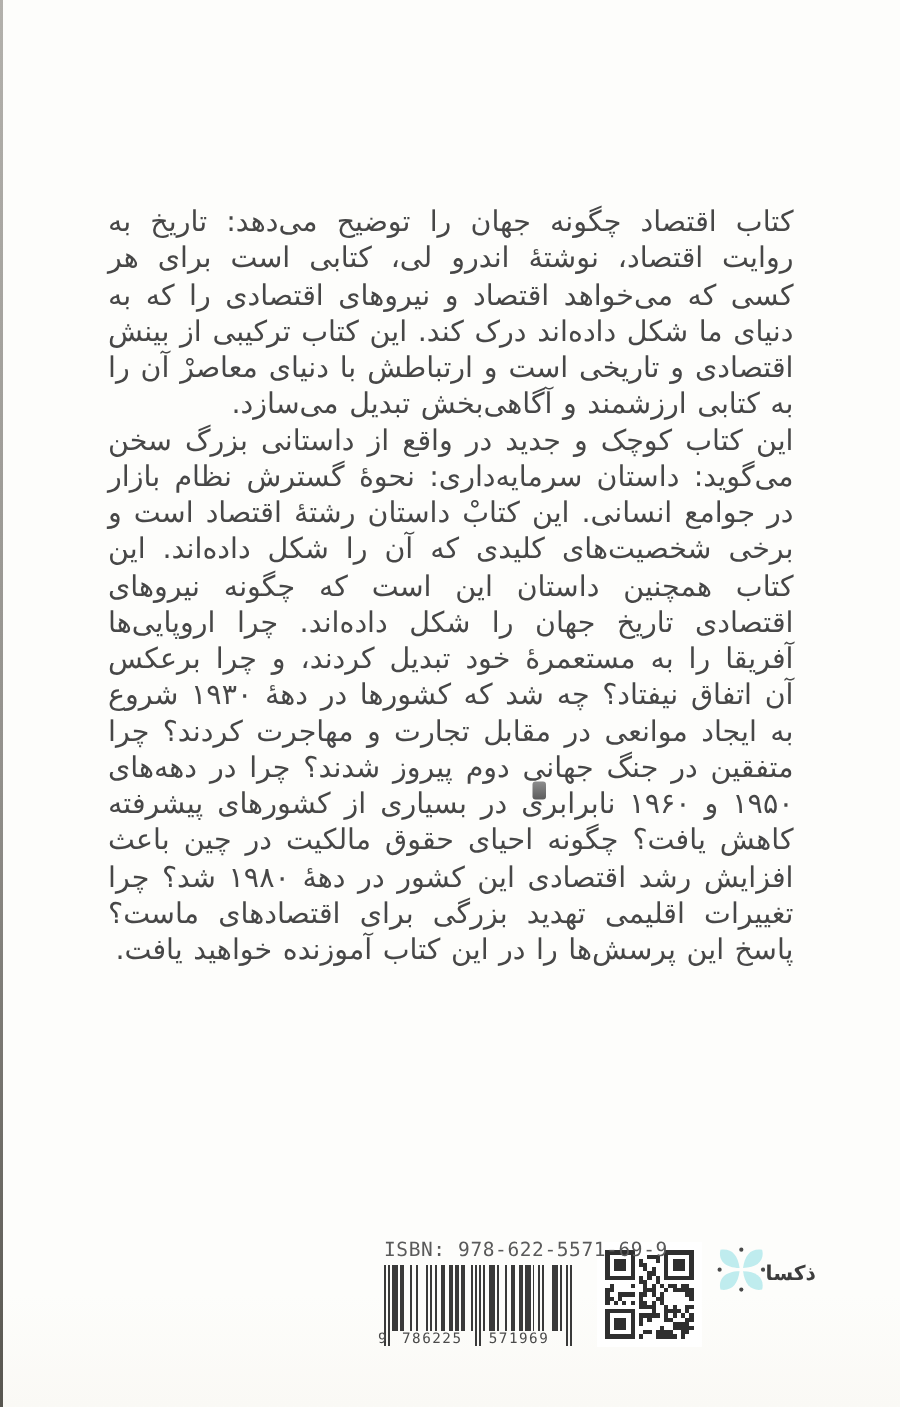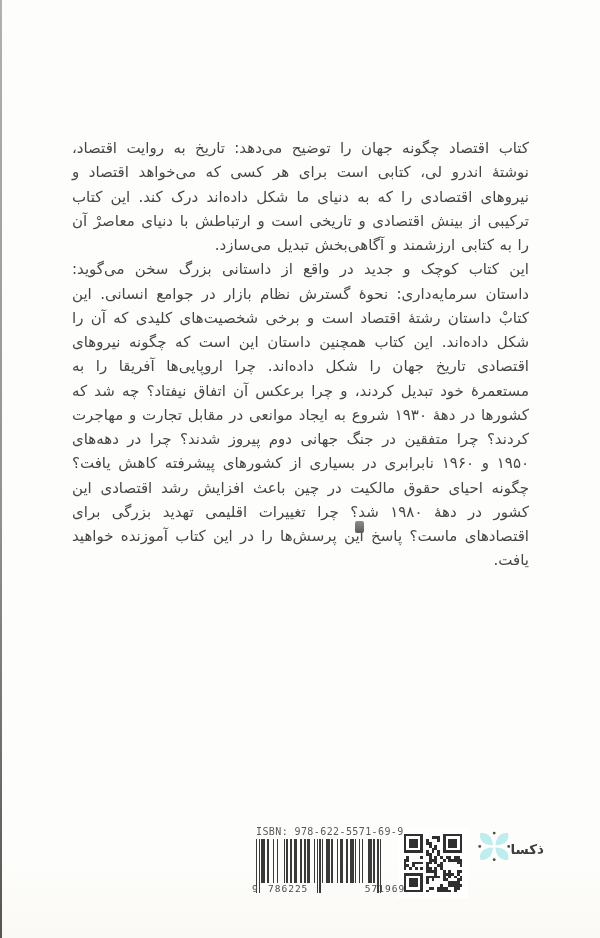--- a/index.html
+++ b/index.html
@@ -9,48 +9,48 @@
     font-family:"DejaVu Sans",sans-serif;
   }
   .page{position:absolute;inset:0;background:linear-gradient(#fdfdfb 92%, #faf9f5);}
   .edge-line{
     position:absolute;left:0;top:0;bottom:0;width:2px;
     background:linear-gradient(#b3b1ac, #93918c 55%, #57554f);
   }
   .blurb{
     position:absolute;top:136px;left:72px;right:71px;
     direction:rtl;text-align:justify;
-    color:#474747;font-size:15px;line-height:24.25px;
+    color:#474747;font-size:19px;line-height:24.25px;
     word-spacing:1px;
   }
   .blurb p{margin:0;}
   .ornament{
     position:absolute;left:355px;top:521px;width:9px;height:12px;
     background:linear-gradient(#8d8d8d,#5c5c5c);border-radius:2px;
   }
   .footer{
     position:absolute;top:820px;left:256px;
     display:flex;align-items:flex-start;gap:10px;
   }
   
   .barcode-block{width:132px;margin-top:6px;position:relative;}
   .isbn-label{
-    font-size:10px;letter-spacing:.4px;color:#5a5a5a;
+    font-size:13px;letter-spacing:.4px;color:#5a5a5a;
     text-align:right;white-space:nowrap;
     font-family:"DejaVu Sans Mono",monospace;
   }
   .bars-wrap{position:relative;height:58px;margin-top:2px;}
   .digits{
     position:absolute;top:44px;left:0;right:0;height:12px;
     font-family:"DejaVu Sans Mono",monospace;font-size:9.5px;color:#4b4b4b;
   }
   .digits span{position:absolute;top:0;letter-spacing:1px;}
   .d-first{left:-4px;}
   .d-g1{left:12px;width:48px;text-align:left;}
-  .d-g2{left:66px;width:48px;text-align:center;padding-left:39px;}
+  .d-g2{left:66px;width:48px;text-align:center;}
   
   .qr-box{margin-top:8px;width:70px;height:70px;background:#fff;}
   
   .logo{width:66px;display:flex;flex-direction:row;align-items:center;text-align:center;}
   .logo-label{
     margin-top:3px;font-size:13.5px;font-weight:600;color:#3d3d3d;direction:rtl;
   }
 </style>
 </head>
 <body>

